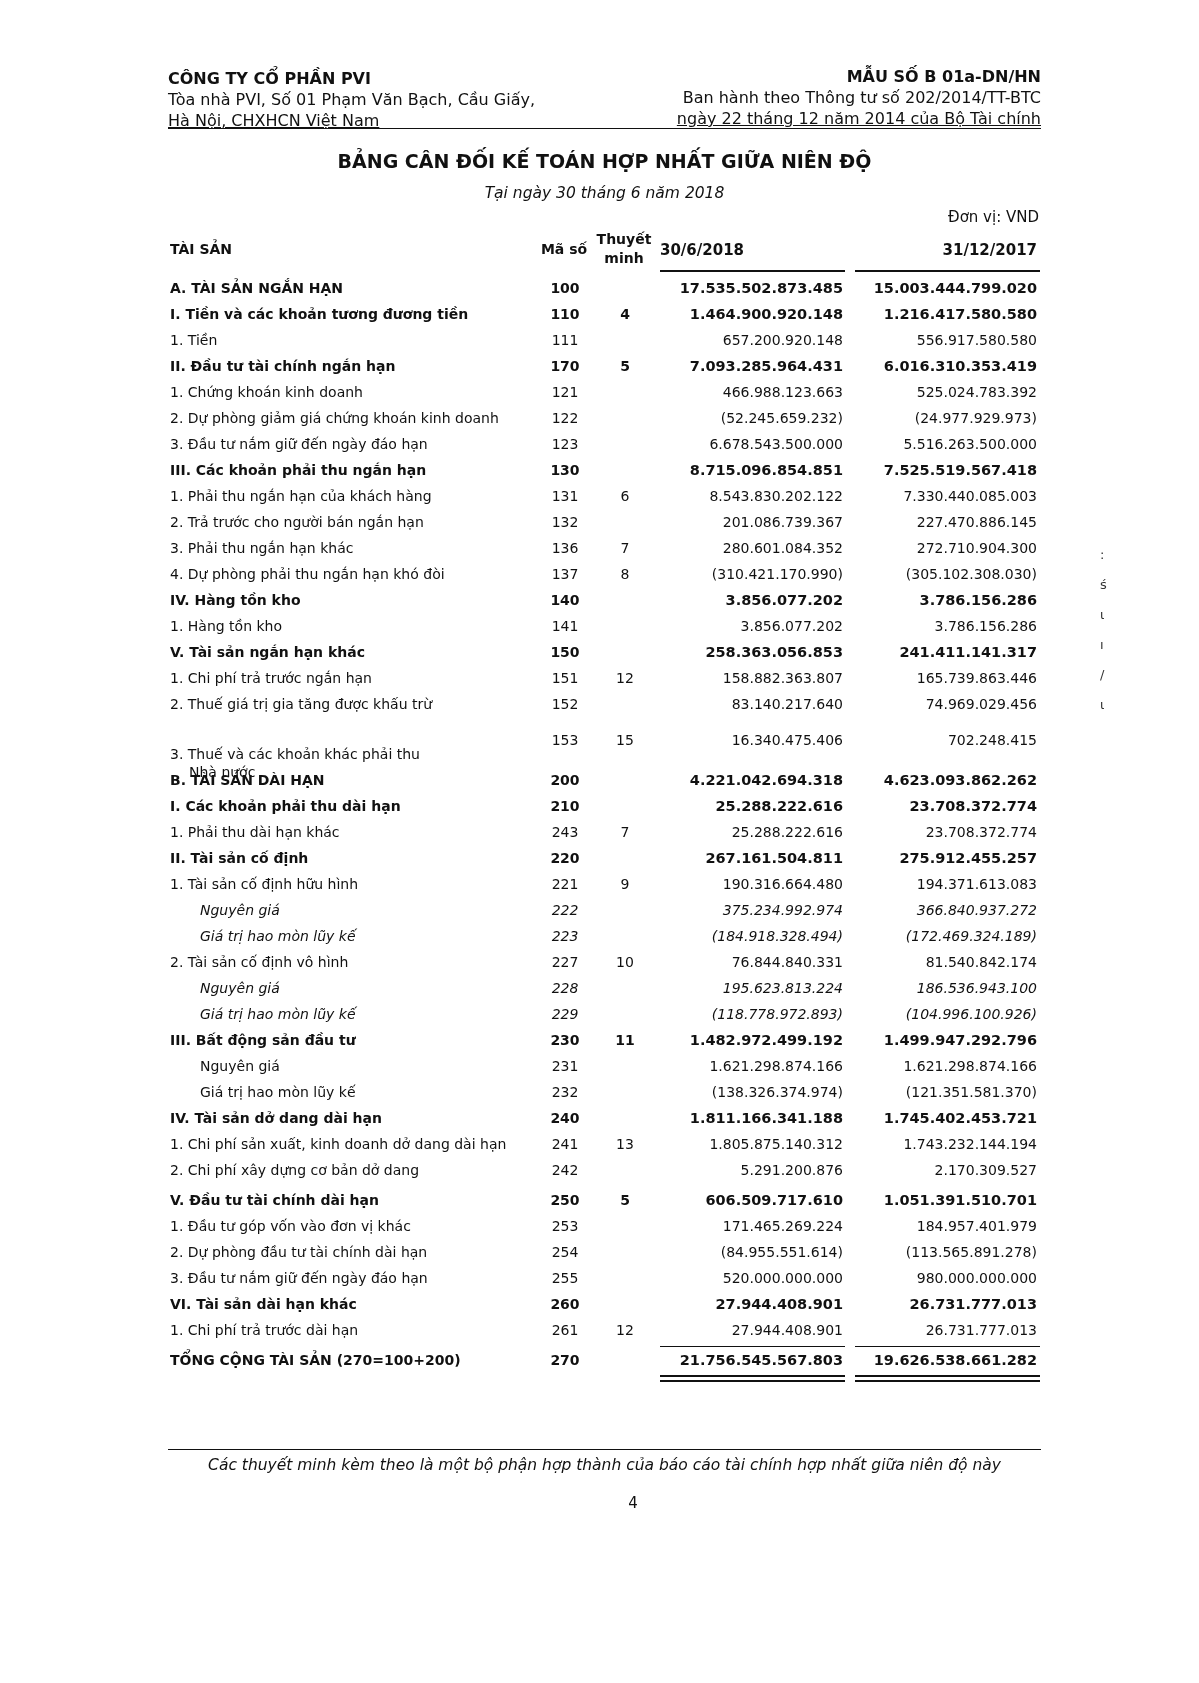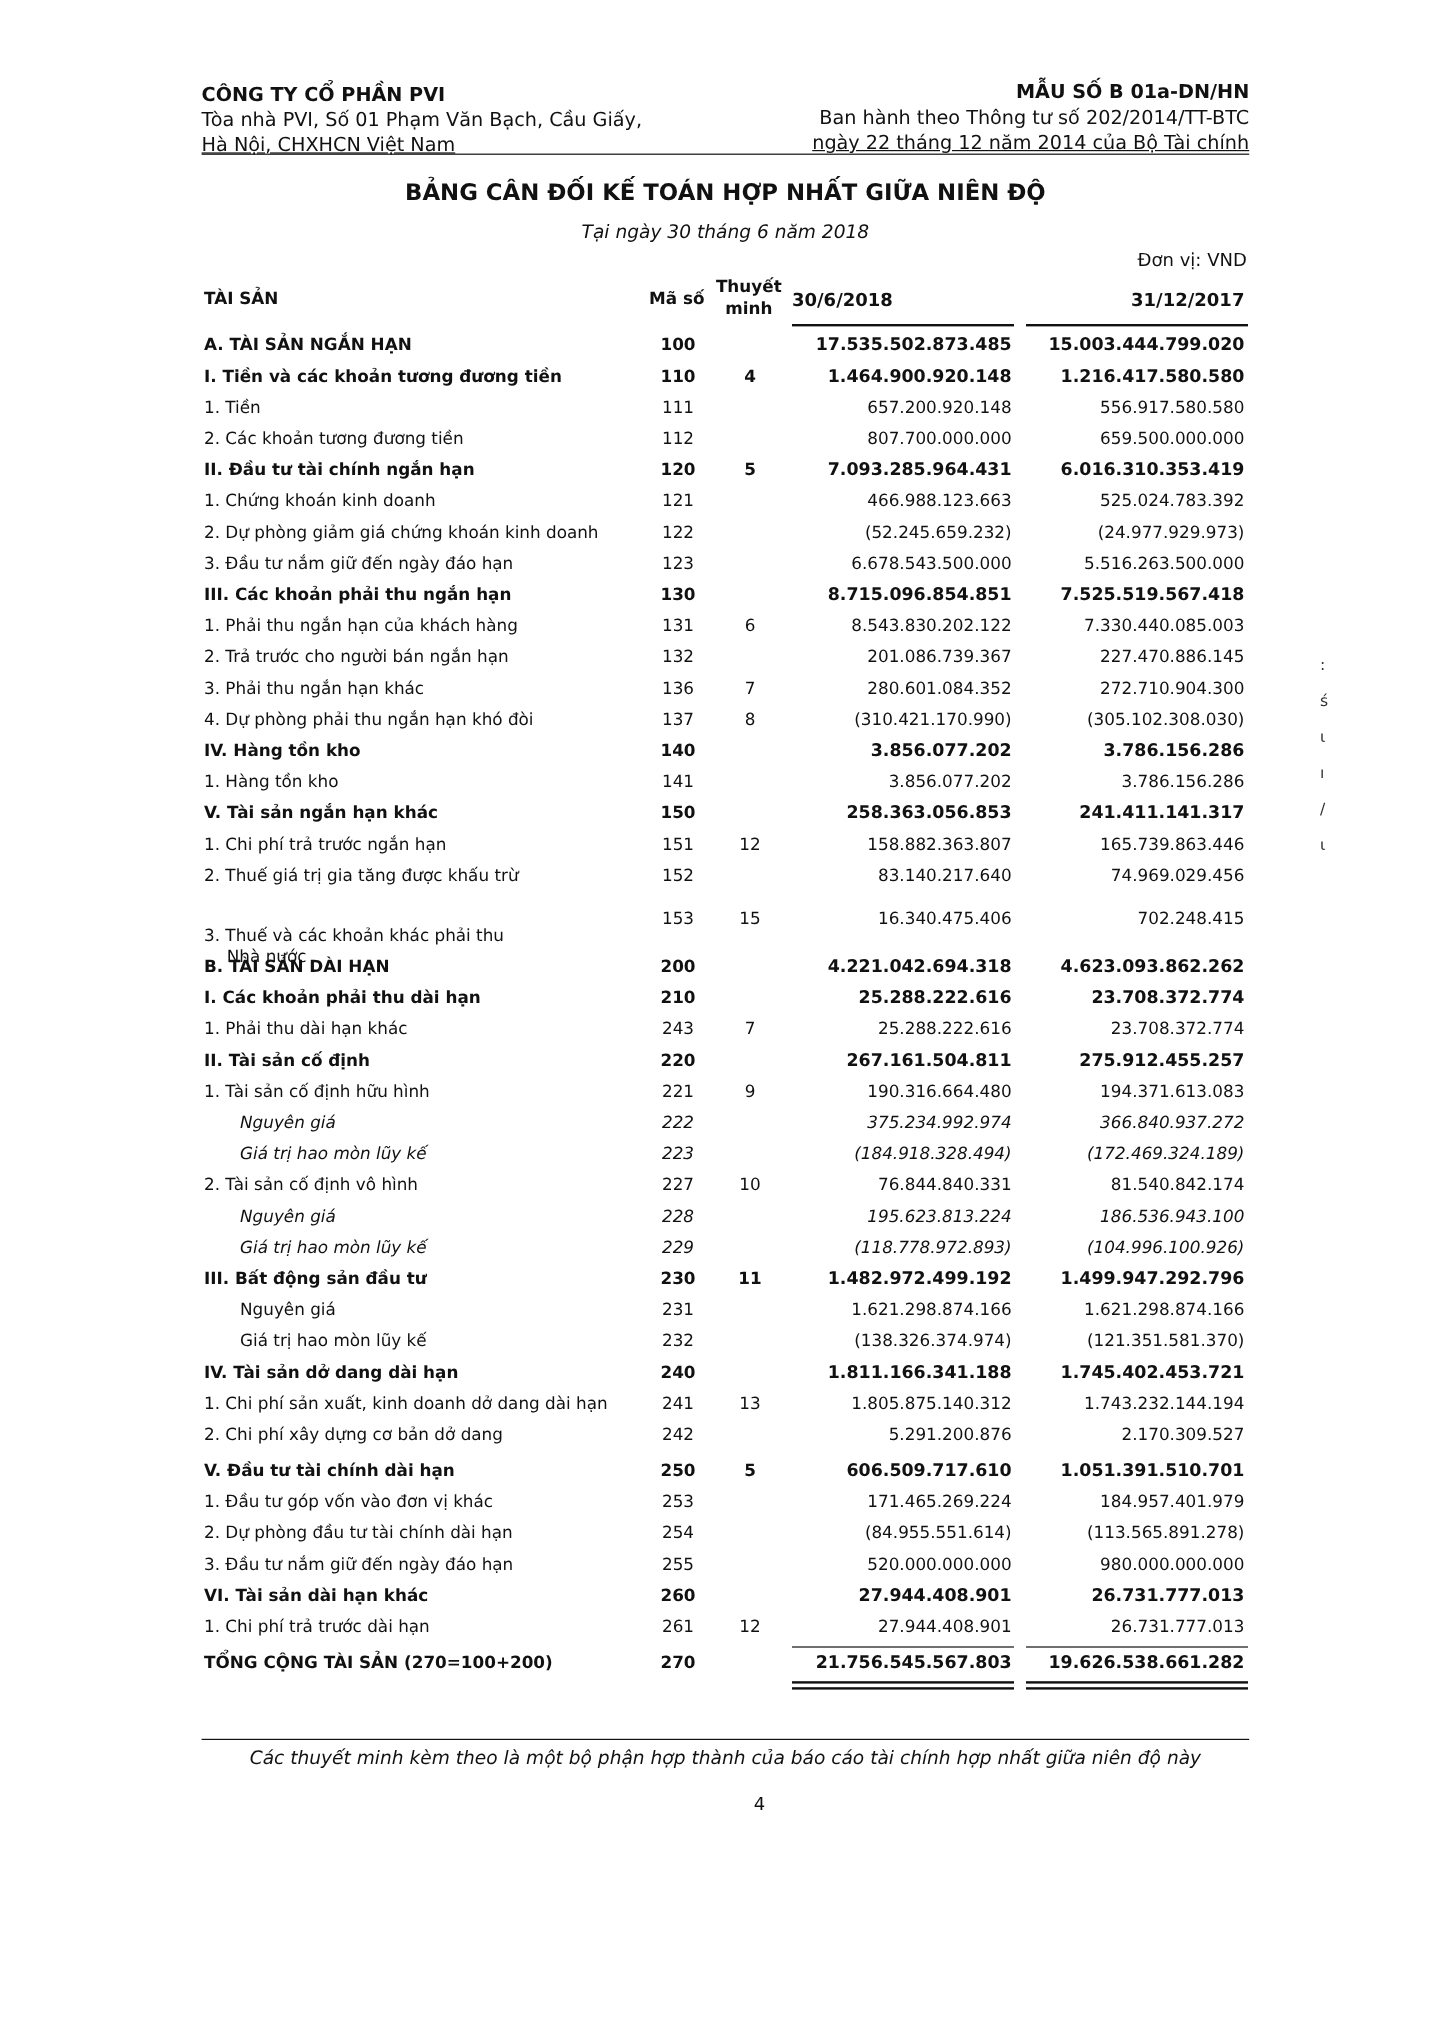--- a/index.html
+++ b/index.html
@@ -104,30 +104,23 @@
         <div class="v1">1.464.900.920.148</div>
         <div class="v2">1.216.417.580.580</div>
       </div>
       <div class="row">
         <div class="lbl">1. Tiền</div>
         <div class="code">111</div>
         <div class="note"></div>
         <div class="v1">657.200.920.148</div>
         <div class="v2">556.917.580.580</div>
       </div>
-      <div class="row">
-        <div class="lbl">2. Các khoản tương đương tiền</div>
-        <div class="code">112</div>
-        <div class="note"></div>
-        <div class="v1">807.700.000.000</div>
-        <div class="v2">659.500.000.000</div>
-      </div>
       <div class="row b">
         <div class="lbl">II. Đầu tư tài chính ngắn hạn</div>
-        <div class="code">120</div>
+        <div class="code">170</div>
         <div class="note">5</div>
         <div class="v1">7.093.285.964.431</div>
         <div class="v2">6.016.310.353.419</div>
       </div>
       <div class="row">
         <div class="lbl">1. Chứng khoán kinh doanh</div>
         <div class="code">121</div>
         <div class="note"></div>
         <div class="v1">466.988.123.663</div>
         <div class="v2">525.024.783.392</div>

